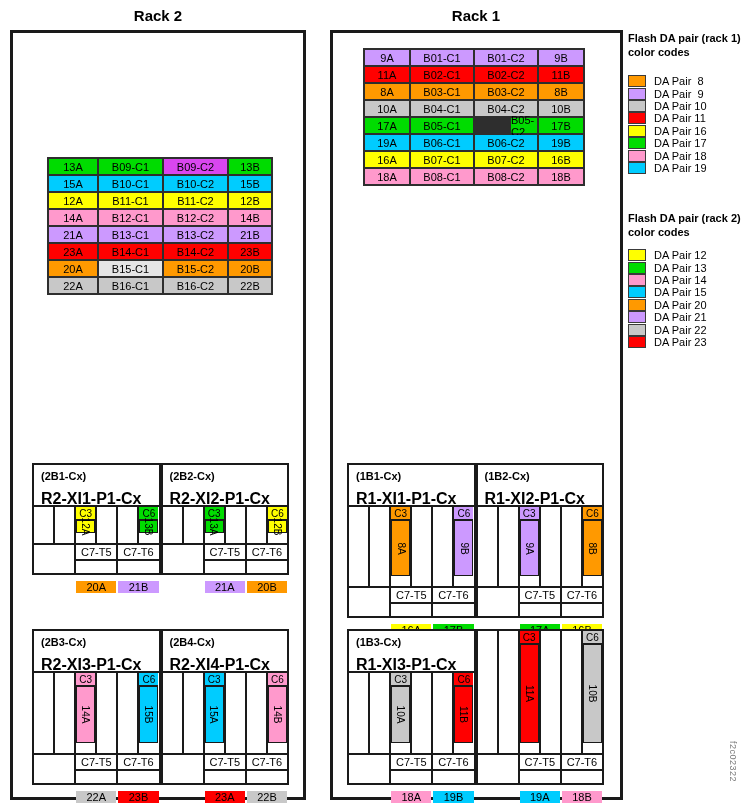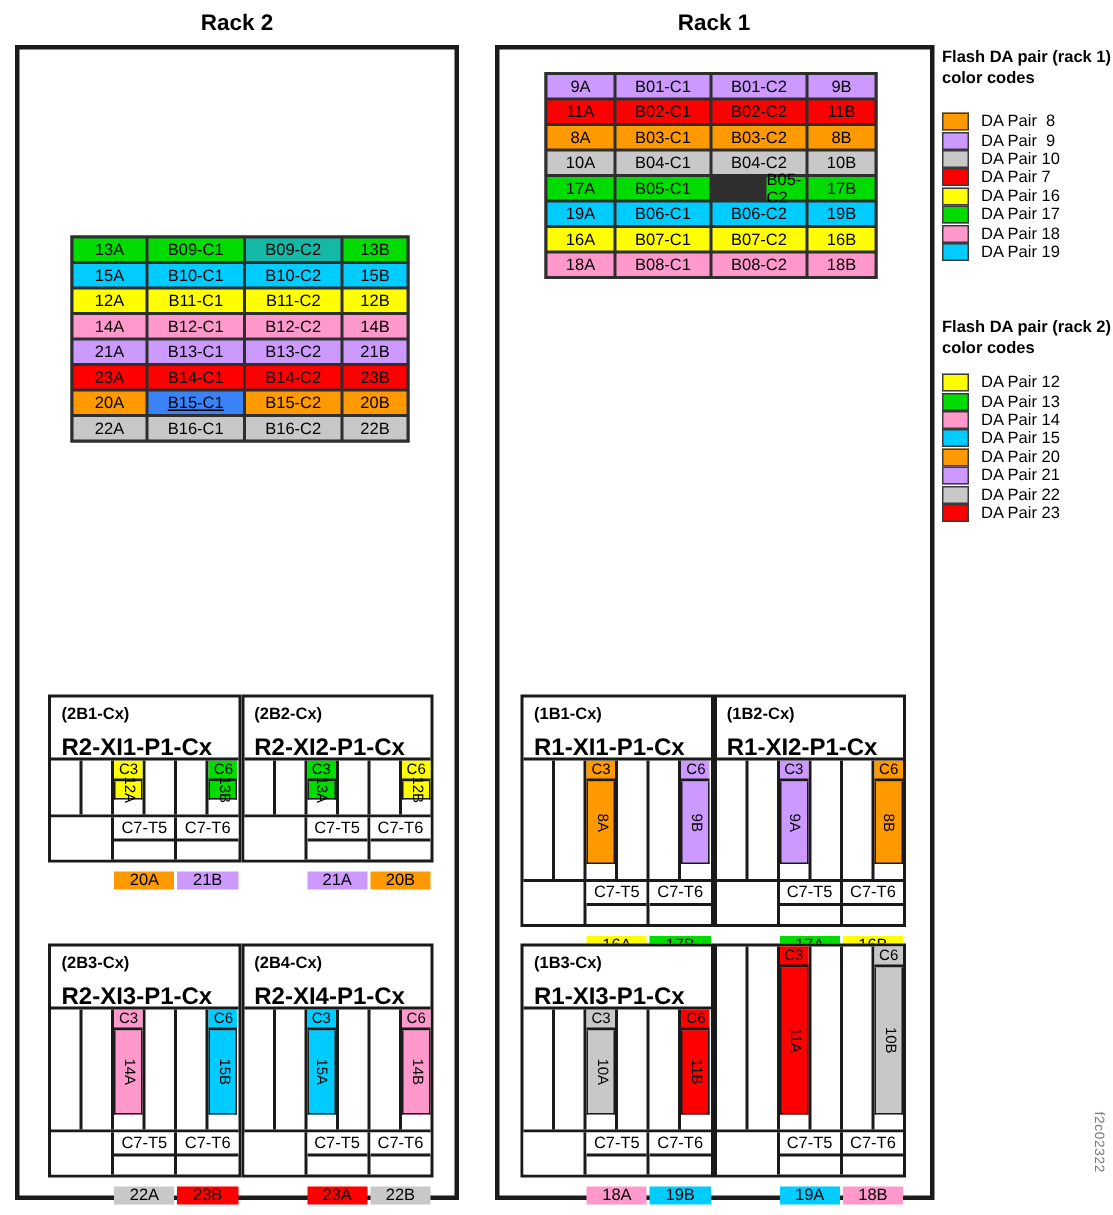--- a/index.html
+++ b/index.html
@@ -51,21 +51,21 @@
 
   <div class="rack-title" style="left:98px; top:7px;">Rack 2</div>
   <div class="rack-title" style="left:416px; top:7px;">Rack 1</div>
 
   <div class="rackbox" style="left:10px; top:30px; width:296px; height:770px;"></div>
   <div class="rackbox" style="left:330px; top:30px; width:293px; height:770px;"></div>
 
   <div class="rtable" style="left:47px; top:157px; grid-template-columns:48px 63px 63px 42px; grid-auto-rows:15px;">
     <div class="tc" style="background-color: rgb(0, 220, 0);">13A</div>
     <div class="tc" style="background-color: rgb(0, 220, 0);">B09-C1</div>
-    <div class="tc" style="background-color: #14b8a6;">B09-C2</div>
+    <div class="tc" style="background-color: #d946ef;">B09-C2</div>
     <div class="tc" style="background-color: rgb(0, 220, 0);">13B</div>
     <div class="tc" style="background-color: rgb(0, 204, 255);">15A</div>
     <div class="tc" style="background-color: rgb(0, 204, 255);">B10-C1</div>
     <div class="tc" style="background-color: rgb(0, 204, 255);">B10-C2</div>
     <div class="tc" style="background-color: rgb(0, 204, 255);">15B</div>
     <div class="tc" style="background-color: rgb(255, 255, 0);">12A</div>
     <div class="tc" style="background-color: rgb(255, 255, 0);">B11-C1</div>
     <div class="tc" style="background-color: rgb(255, 255, 0);">B11-C2</div>
     <div class="tc" style="background-color: rgb(255, 255, 0);">12B</div>
     <div class="tc" style="background-color: rgb(255, 153, 204);">14A</div>
@@ -74,21 +74,21 @@
     <div class="tc" style="background-color: rgb(255, 153, 204);">14B</div>
     <div class="tc" style="background-color: rgb(204, 153, 255);">21A</div>
     <div class="tc" style="background-color: rgb(204, 153, 255);">B13-C1</div>
     <div class="tc" style="background-color: rgb(204, 153, 255);">B13-C2</div>
     <div class="tc" style="background-color: rgb(204, 153, 255);">21B</div>
     <div class="tc" style="background-color: rgb(255, 0, 0);">23A</div>
     <div class="tc" style="background-color: rgb(255, 0, 0);">B14-C1</div>
     <div class="tc" style="background-color: rgb(255, 0, 0);">B14-C2</div>
     <div class="tc" style="background-color: rgb(255, 0, 0);">23B</div>
     <div class="tc" style="background-color: rgb(255, 153, 0);">20A</div>
-    <div class="tc" style="background-color: #3b82f6; text-decoration: underline;">B15-C1</div>
+    <div class="tc" style="background-color: #e5e5e5;">B15-C1</div>
     <div class="tc" style="background-color: rgb(255, 153, 0);">B15-C2</div>
     <div class="tc" style="background-color: rgb(255, 153, 0);">20B</div>
     <div class="tc" style="background-color: rgb(200, 200, 200);">22A</div>
     <div class="tc" style="background-color: rgb(200, 200, 200);">B16-C1</div>
     <div class="tc" style="background-color: rgb(200, 200, 200);">B16-C2</div>
     <div class="tc" style="background-color: rgb(200, 200, 200);">22B</div>
   </div>
 
   <div class="rtable" style="left:363px; top:48px; grid-template-columns:44px 62px 62px 44px; grid-auto-rows:15px;">
     <div class="tc" style="background-color: rgb(204, 153, 255);">9A</div>
@@ -425,21 +425,21 @@
     <div class="lg-item">
         <span class="swatch" style="background-color: rgb(204, 153, 255);"></span>
         <span class="lg-label">DA Pair  9</span>
       </div>
     <div class="lg-item">
         <span class="swatch" style="background-color: rgb(200, 200, 200);"></span>
         <span class="lg-label">DA Pair 10</span>
       </div>
     <div class="lg-item">
         <span class="swatch" style="background-color: rgb(255, 0, 0);"></span>
-        <span class="lg-label">DA Pair 7</span>
+        <span class="lg-label">DA Pair 11</span>
       </div>
     <div class="lg-item">
         <span class="swatch" style="background-color: rgb(255, 255, 0);"></span>
         <span class="lg-label">DA Pair 16</span>
       </div>
     <div class="lg-item">
         <span class="swatch" style="background-color: rgb(0, 220, 0);"></span>
         <span class="lg-label">DA Pair 17</span>
       </div>
     <div class="lg-item">

